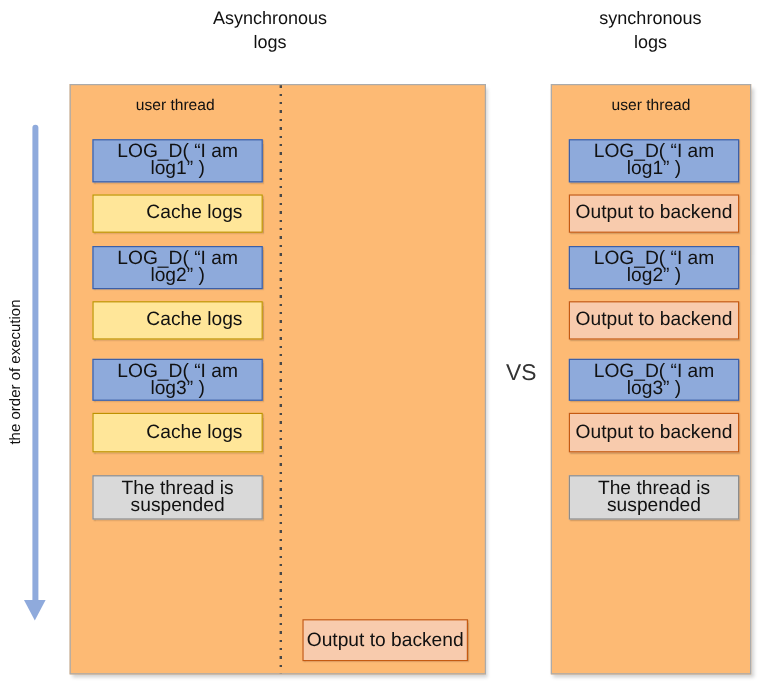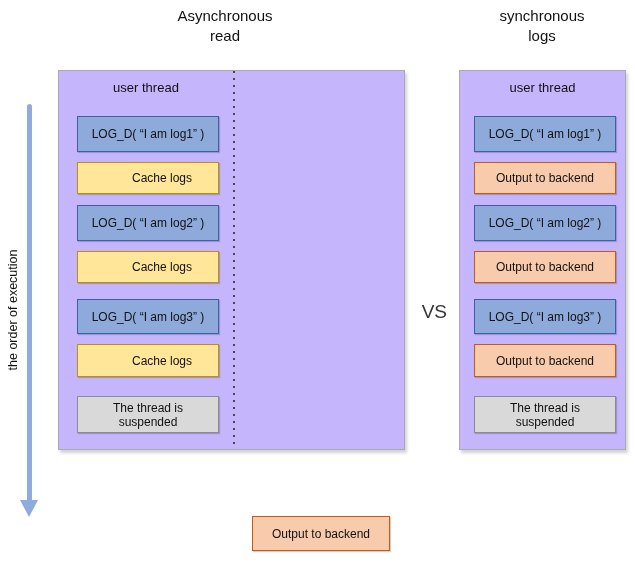--- a/index.html
+++ b/index.html
@@ -24,42 +24,42 @@
     border-left:9.5px solid transparent;border-right:9.5px solid transparent;
     border-top:17px solid #8FAADC;
   }
   .exec-label{
     position:absolute;left:13px;top:310px;transform:translate(-50%,-50%) rotate(-90deg);
     white-space:nowrap;font-size:12.5px;color:#111;
   }
 
   
   .panel{
-    position:absolute;top:70px;height:380px;background:#c4b5fd;
+    position:absolute;top:70px;height:492px;background:#fdba74;
     border:1px solid #ababab;box-shadow:2px 3px 3px rgba(0,0,0,0.18);
     box-sizing:border-box;
   }
   .panel-left{left:58px;width:347px;}
   .panel-right{left:459px;width:167px;}
   .divider{
     position:absolute;left:174px;top:0;bottom:0;width:2px;
     background-image:repeating-linear-gradient(to bottom,#474747 0 2px,transparent 2px 7px);
   }
   .col-header{
     position:absolute;top:9px;text-align:center;font-size:13px;color:#111;
   }
   .ch-left{left:0;width:174px;}
   .ch-right{left:176px;right:0;}
   .ch-full{left:0;right:0;}
 
   
   .box{
     position:absolute;box-sizing:border-box;border:1px solid;
     display:flex;align-items:center;justify-content:center;text-align:center;
-    font-size:12px;line-height:14px;white-space:pre-line;color:#111;
+    font-size:16px;line-height:14px;white-space:pre-line;color:#111;
     box-shadow:1px 1px 1px rgba(0,0,0,0.18);
   }
   .ub{left:18px;width:142px;}   
   .ob{left:193px;width:138px;}  
   .rb{left:14px;width:142px;}   
 
   .blue  {background:#8EAADB;border-color:#3C5FA7;}
   .yellow{background:#FFE699;border-color:#BF9000;padding-left:28px;}
   .orange{background:#F8CBAD;border-color:#C55A11;}
   .green {background:#C5E0B4;border-color:#538135;}
@@ -69,21 +69,21 @@
     position:absolute;left:419px;top:301px;width:28px;text-align:right;
     font-size:19px;color:#333;
   }
 </style>
 </head>
 <body>
 
 <div class="canvas">
 
   <div class="title title-left">Asynchronous
-read</div>
+logs</div>
   <div class="title title-right">synchronous
 logs</div>
 
   <div class="arrow-line"></div>
   <div class="arrow-head"></div>
   <div class="exec-label">the order of execution</div>
 
   <div class="panel panel-left">
     <div class="divider"></div>
     <div class="col-header ch-left">user thread</div>

